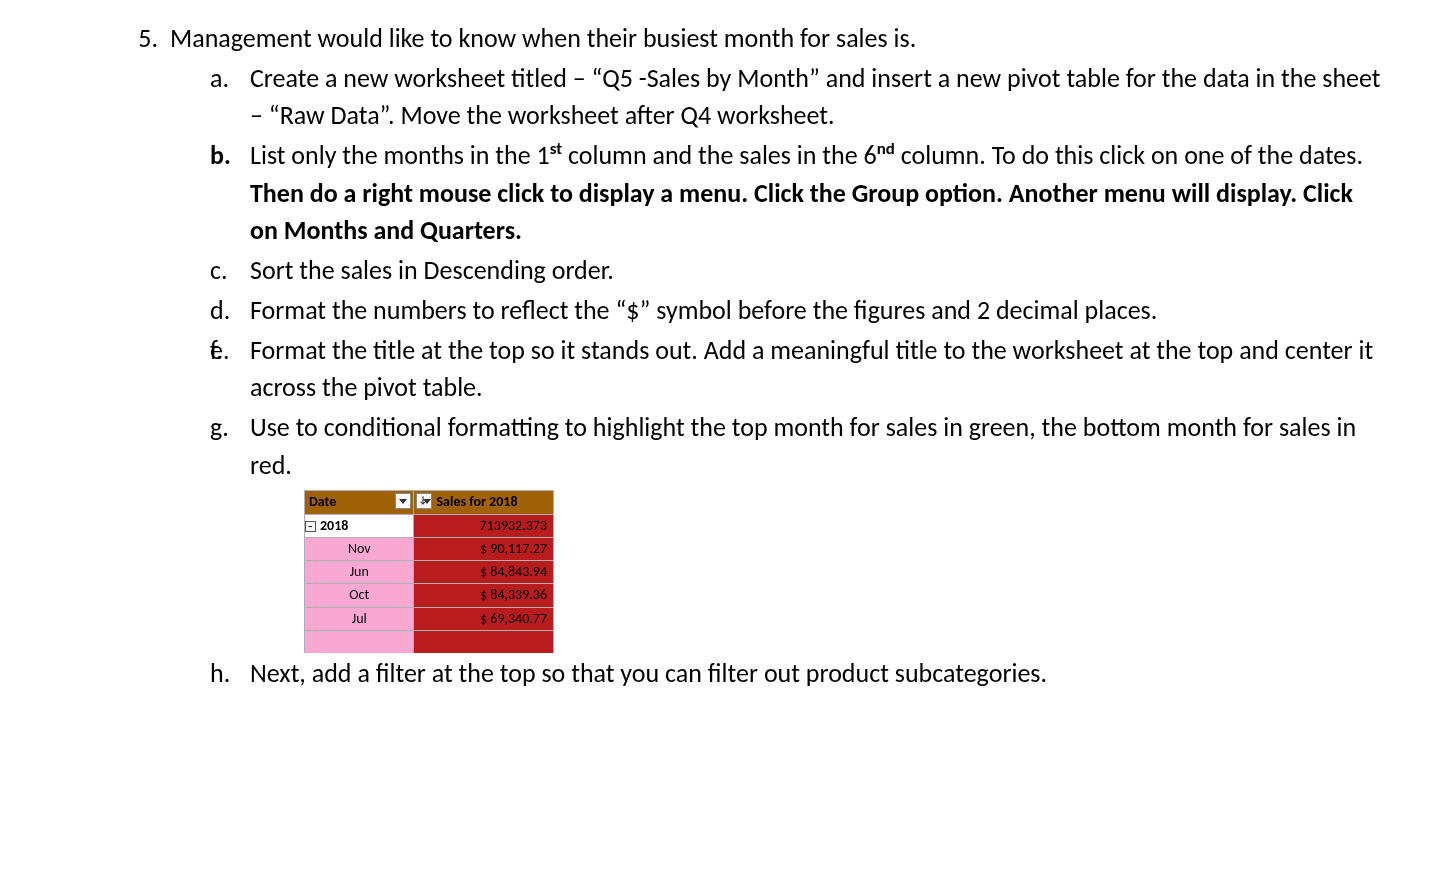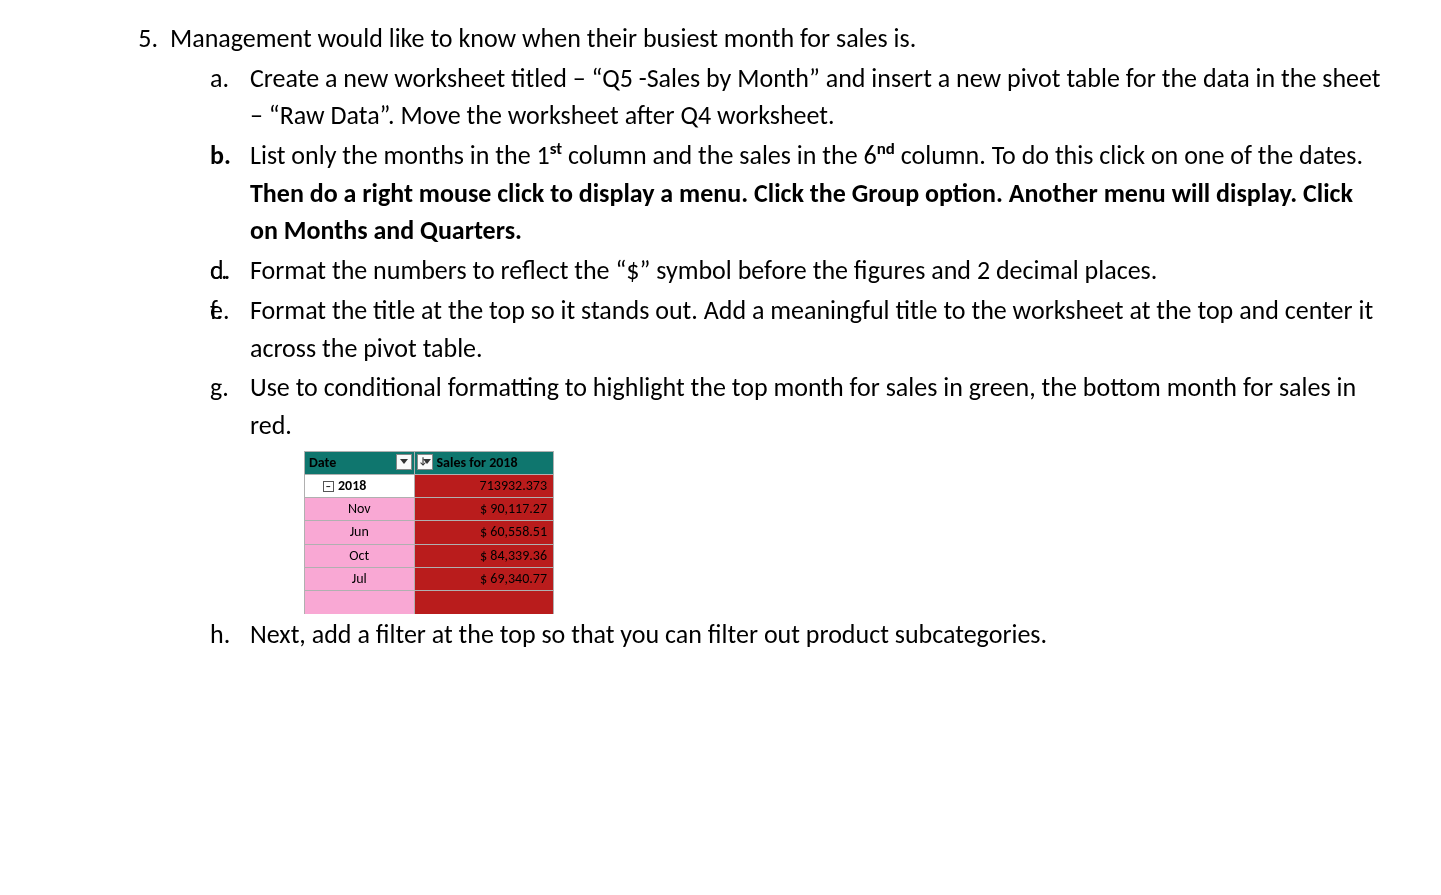--- a/index.html
+++ b/index.html
@@ -65,21 +65,21 @@
   .pivot-wrap table {
     border-collapse: collapse;
     width: 100%;
   }
   .pivot-wrap th, .pivot-wrap td {
     border: 1px solid #b0b0b0;
     padding: 1px 4px;
     height: 20px;
   }
   .pivot-wrap thead th {
-    background: #0f766e;
+    background: #a16207;
     font-weight: 700;
     text-align: left;
   }
   .pivot-wrap .hdr-date {
     position: relative;
     width: 110px;
   }
   .pivot-wrap .hdr-sales {
     position: relative;
     width: 140px;
@@ -119,21 +119,21 @@
     height: 11px;
     border: 1px solid #555;
     line-height: 9px;
     font-size: 10px;
     text-align: center;
     margin-right: 4px;
     vertical-align: middle;
     background: #fff;
   }
   .pivot-wrap td.date-col { text-align: center; background:#f9a8d4; }
-  .pivot-wrap td.year-col { text-align: left; font-weight:700; padding-left:18px; background:#fff;}
+  .pivot-wrap td.year-col { text-align: left; font-weight:700; padding-left:0; background:#fff;}
   .pivot-wrap td.num-col { text-align: right; padding-right: 6px; background:#b91c1c;}
   .pivot-wrap tr.cut td {
     border-bottom: none;
     height: 10px;
     overflow: hidden;
     white-space: nowrap;
   }
 </style>
 </head>
 <body>
@@ -150,20 +150,21 @@
           <span>Create a new worksheet titled – “Q5 -Sales by Month” and insert a new pivot table for the data in the sheet – “Raw Data”.  Move the worksheet after Q4 worksheet.</span>
         </li>
 
         <li>
           <span class="marker bold">b.</span>
           <span>List only the months in the 1</span><sup>st</sup><span> column and the sales in the 6</span><sup>nd</sup><span> column.  To do this click on one of the dates.  </span><span class="bold">Then do a right mouse click to display a menu.  Click the Group option.  Another menu will display.  Click on Months and Quarters.</span>
         </li>
 
         <li>
           <span class="marker">c.</span>
+          <span>Sort the sales in Descending order.</span>
         </li>
 
         <li>
           <span class="marker">d.</span>
           <span>Format the numbers to reflect the “$” symbol before the figures and 2 decimal places.</span>
         </li>
 
         <li>
           <span class="marker">e.</span>
         </li>
@@ -197,21 +198,21 @@
                     <span class="expand-box">−</span><span>2018</span>
                   </td>
                   <td class="num-col">713932.373</td>
                 </tr>
                 <tr>
                   <td class="date-col">Nov</td>
                   <td class="num-col">$  90,117.27</td>
                 </tr>
                 <tr>
                   <td class="date-col">Jun</td>
-                  <td class="num-col">$  60,558.51</td>
+                  <td class="num-col">$  84,843.94</td>
                 </tr>
                 <tr>
                   <td class="date-col">Oct</td>
                   <td class="num-col">$  84,339.36</td>
                 </tr>
                 <tr>
                   <td class="date-col">Jul</td>
                   <td class="num-col">$  69,340.77</td>
                 </tr>
                 <tr class="cut">

